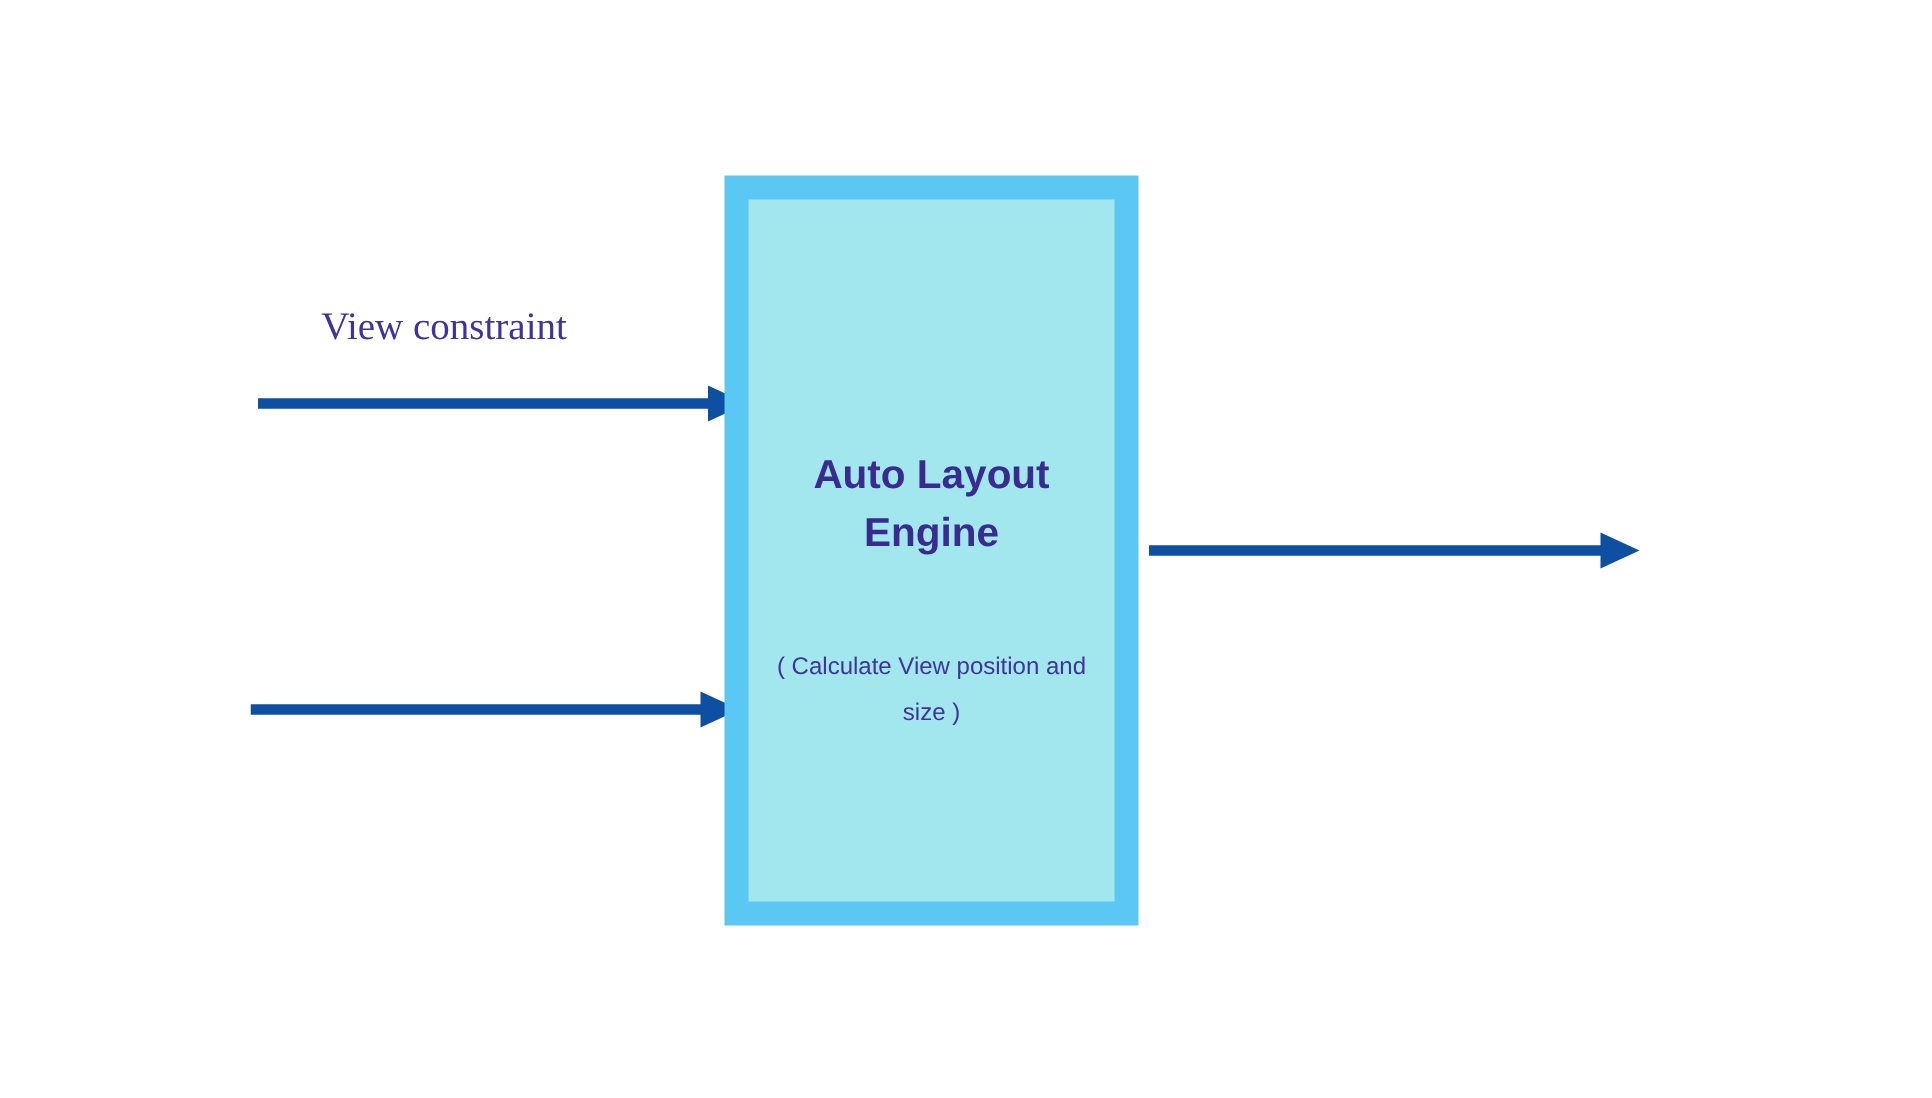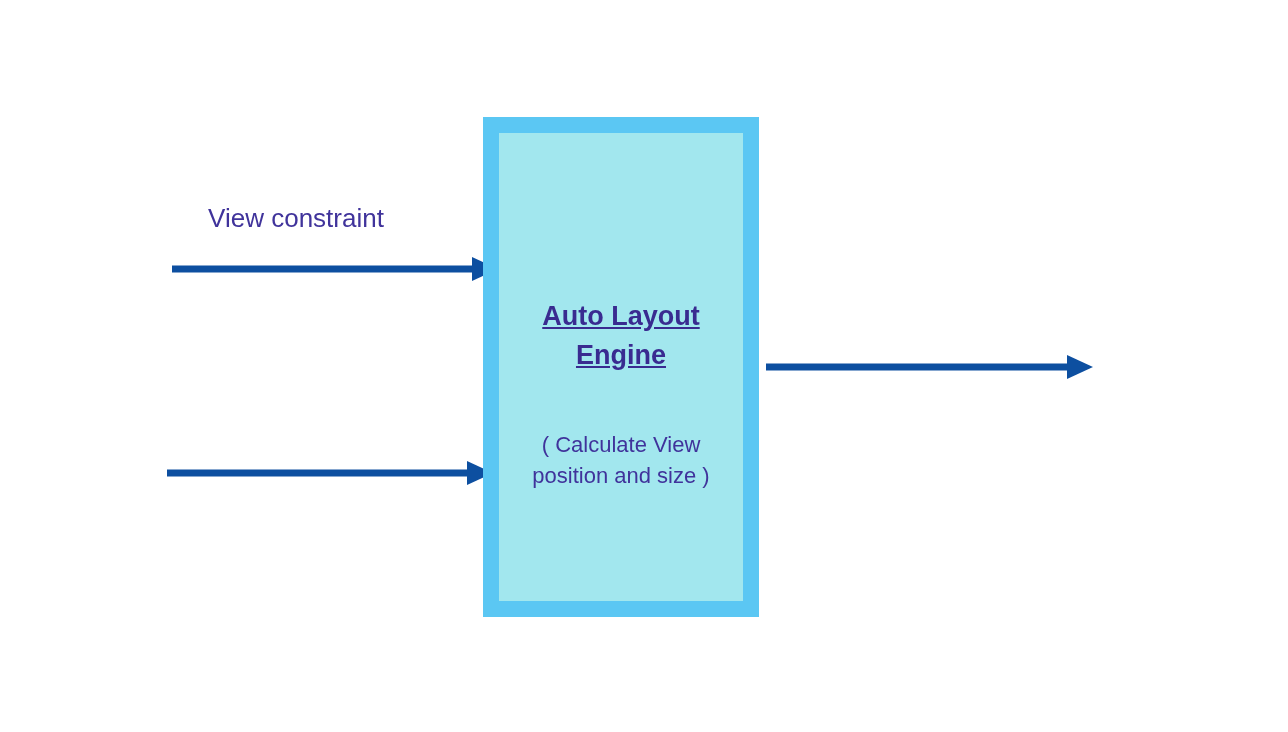--- a/index.html
+++ b/index.html
@@ -15,21 +15,21 @@
     background: var(--bg, #ffffff);
     overflow: hidden;
   }
   .label {
     position: absolute;
     color: var(--label-text, #40339b);
     font-size: 26px;
     text-align: center;
     white-space: nowrap;
   }
-  .label-view-constraint { left: 166px; top: 203px; width: 260px; }
+  .label-view-constraint { left: 166px; top: 203px; width: 260px; font-family: Liberation Serif, serif; }
   .label-app-screen-size { left: 175px; top: 408px; width: 260px; }
   .label-rendering-view  { left: 790px; top: 296px; width: 260px; }
 
   .process-box {
     position: absolute;
     left: 483px;
     top: 117px;
     width: 276px;
     height: 500px;
     background: var(--box-border, #5bc7f3);
@@ -47,32 +47,31 @@
     top: 164px;
     left: 0;
     width: 100%;
     padding: 0 20px;
     box-sizing: border-box;
     text-align: center;
     color: var(--title-text, #392b90);
     font-size: 27px;
     font-weight: bold;
     line-height: 39px;
-    text-decoration: underline;
   }
   .process-subtitle {
     position: absolute;
     top: 296px;
     left: 0;
     width: 100%;
     padding: 0 18px;
     box-sizing: border-box;
     text-align: center;
     color: var(--label-text, #40339b);
-    font-size: 22px;
+    font-size: 16px;
     line-height: 31px;
   }
   .arrow {
     position: absolute;
     display: block;
   }
   .arrow-line {
     stroke: var(--arrow, #0d4fa0);
     stroke-width: 7;
   }

